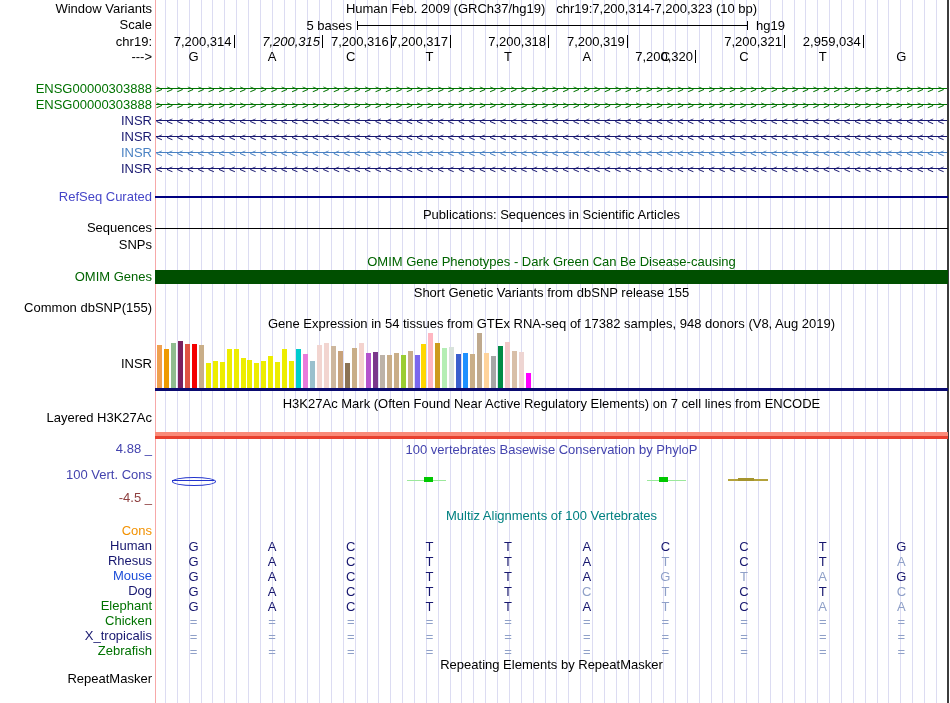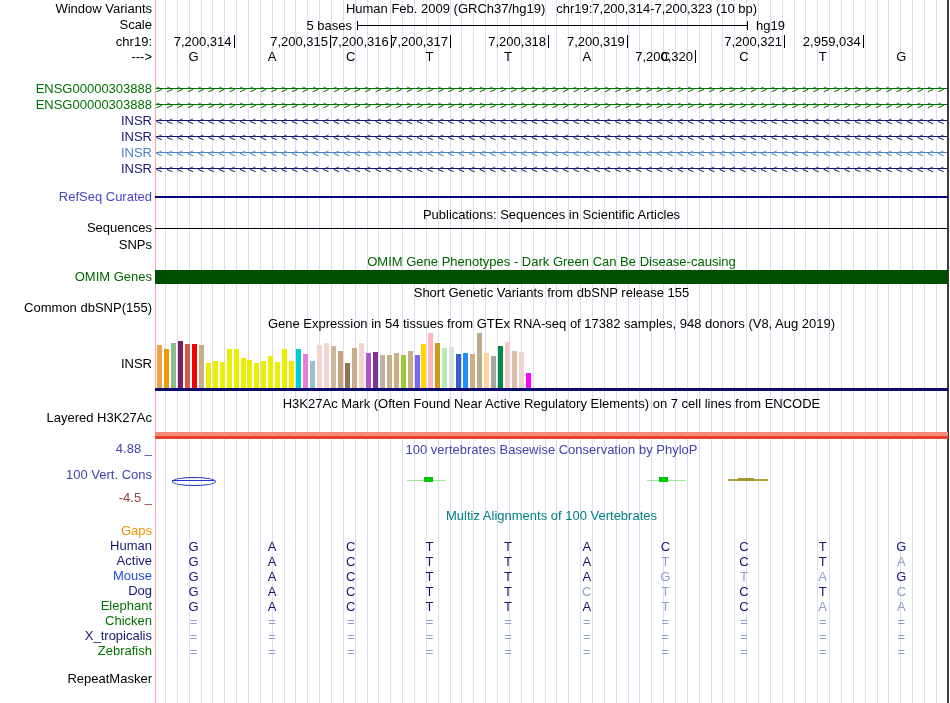--- a/index.html
+++ b/index.html
@@ -38,21 +38,21 @@
   <div class="llabel" style="top:18px">Scale</div>
   <div class="abs" style="top:18px;left:295px;width:57px;text-align:right">5 bases</div>
   <div class="abs" style="top:25px;left:357px;width:390px;border-top:1px solid #000"></div>
   <div class="abs" style="top:21px;left:357px;width:1px;height:9px;background:#000"></div>
   <div class="abs" style="top:21px;left:747px;width:1px;height:9px;background:#000"></div>
   <div class="abs" style="top:18px;left:756px">hg19</div>
 
   <div class="llabel" style="top:35px">chr19:</div>
   <div id="ruler">
       <div class="tickspan" style="top: 35px; left: 161.5px; width: 70px;">7,200,314</div>
-      <div class="tickspan" style="top: 35px; left: 258px; width: 70px;">7,200,315</div>
+      <div class="tickspan" style="top: 35px; left: 250px; width: 70px; font-style: italic;">7,200,315</div>
       <div class="tickspan" style="top: 35px; left: 318.8px; width: 70px;">7,200,316</div>
       <div class="tickspan" style="top: 35px; left: 378px; width: 70px;">7,200,317</div>
       <div class="tickspan" style="top: 35px; left: 476.1px; width: 70px;">7,200,318</div>
       <div class="tickspan" style="top: 35px; left: 554.75px; width: 70px;">7,200,319</div>
       <div class="tickspan" style="top: 35px; left: 623px; width: 70px; margin-top: 15px;">7,200,320</div>
       <div class="tickspan" style="top: 35px; left: 712.05px; width: 70px;">7,200,321</div>
       <div class="tickspan" style="top: 35px; left: 790.7px; width: 70px;">2,959,034</div>
     </div>
 
   <div class="llabel" style="top:50px">---&gt;</div>
@@ -174,33 +174,33 @@
       <div class="consmark" style="left: 407px; top: 480px; width: 39px; height: 1px; background: rgb(155, 232, 155);"></div>
       <div class="consmark" style="left: 424px; top: 477px; width: 9px; height: 5px; background: rgb(0, 200, 0);"></div>
       <div class="consmark" style="left: 647px; top: 480px; width: 39px; height: 1px; background: rgb(155, 232, 155);"></div>
       <div class="consmark" style="left: 659px; top: 477px; width: 9px; height: 5px; background: rgb(0, 200, 0);"></div>
       <div class="consmark" style="left: 728px; top: 479px; width: 40px; height: 2px; background: rgb(179, 162, 58);"></div>
       <div class="consmark" style="left: 738px; top: 478px; width: 16px; height: 3px; background: rgb(165, 148, 46);"></div>
     </div>
 
   <div class="chead" style="top:509px;color:#008080">Multiz Alignments of 100 Vertebrates</div>
   <div id="multiz">
-      <div class="llabel" style="top: 524px; color: rgb(242, 145, 0);">Gaps</div>
+      <div class="llabel" style="top: 524px; color: rgb(242, 145, 0);">Cons</div>
       <div class="llabel" style="top: 539px; color: rgb(23, 23, 111);">Human</div>
       <div class="mzcell" style="top: 539px; left: 154.5px; color: rgb(23, 23, 111);">G</div>
       <div class="mzcell" style="top: 539px; left: 233.15px; color: rgb(23, 23, 111);">A</div>
       <div class="mzcell" style="top: 539px; left: 311.8px; color: rgb(23, 23, 111);">C</div>
       <div class="mzcell" style="top: 539px; left: 390.45px; color: rgb(23, 23, 111);">T</div>
       <div class="mzcell" style="top: 539px; left: 469.1px; color: rgb(23, 23, 111);">T</div>
       <div class="mzcell" style="top: 539px; left: 547.75px; color: rgb(23, 23, 111);">A</div>
       <div class="mzcell" style="top: 539px; left: 626.4px; color: rgb(23, 23, 111);">C</div>
       <div class="mzcell" style="top: 539px; left: 705.05px; color: rgb(23, 23, 111);">C</div>
       <div class="mzcell" style="top: 539px; left: 783.7px; color: rgb(23, 23, 111);">T</div>
       <div class="mzcell" style="top: 539px; left: 862.35px; color: rgb(23, 23, 111);">G</div>
-      <div class="llabel" style="top: 554px; color: rgb(23, 23, 111);">Active</div>
+      <div class="llabel" style="top: 554px; color: rgb(23, 23, 111);">Rhesus</div>
       <div class="mzcell" style="top: 554px; left: 154.5px; color: rgb(23, 23, 111);">G</div>
       <div class="mzcell" style="top: 554px; left: 233.15px; color: rgb(23, 23, 111);">A</div>
       <div class="mzcell" style="top: 554px; left: 311.8px; color: rgb(23, 23, 111);">C</div>
       <div class="mzcell" style="top: 554px; left: 390.45px; color: rgb(23, 23, 111);">T</div>
       <div class="mzcell" style="top: 554px; left: 469.1px; color: rgb(23, 23, 111);">T</div>
       <div class="mzcell" style="top: 554px; left: 547.75px; color: rgb(23, 23, 111);">A</div>
       <div class="mzcell" style="top: 554px; left: 626.4px; color: rgb(143, 160, 200);">T</div>
       <div class="mzcell" style="top: 554px; left: 705.05px; color: rgb(23, 23, 111);">C</div>
       <div class="mzcell" style="top: 554px; left: 783.7px; color: rgb(23, 23, 111);">T</div>
       <div class="mzcell" style="top: 554px; left: 862.35px; color: rgb(143, 160, 200);">A</div>
@@ -265,14 +265,15 @@
       <div class="mzcell" style="top: 644px; left: 311.8px; color: rgb(143, 160, 200);">=</div>
       <div class="mzcell" style="top: 644px; left: 390.45px; color: rgb(143, 160, 200);">=</div>
       <div class="mzcell" style="top: 644px; left: 469.1px; color: rgb(143, 160, 200);">=</div>
       <div class="mzcell" style="top: 644px; left: 547.75px; color: rgb(143, 160, 200);">=</div>
       <div class="mzcell" style="top: 644px; left: 626.4px; color: rgb(143, 160, 200);">=</div>
       <div class="mzcell" style="top: 644px; left: 705.05px; color: rgb(143, 160, 200);">=</div>
       <div class="mzcell" style="top: 644px; left: 783.7px; color: rgb(143, 160, 200);">=</div>
       <div class="mzcell" style="top: 644px; left: 862.35px; color: rgb(143, 160, 200);">=</div>
     </div>
 
+  <div class="chead" style="top:658px">Repeating Elements by RepeatMasker</div>
   <div class="llabel" style="top:672px">RepeatMasker</div>
 </div>
 
 </body></html>

